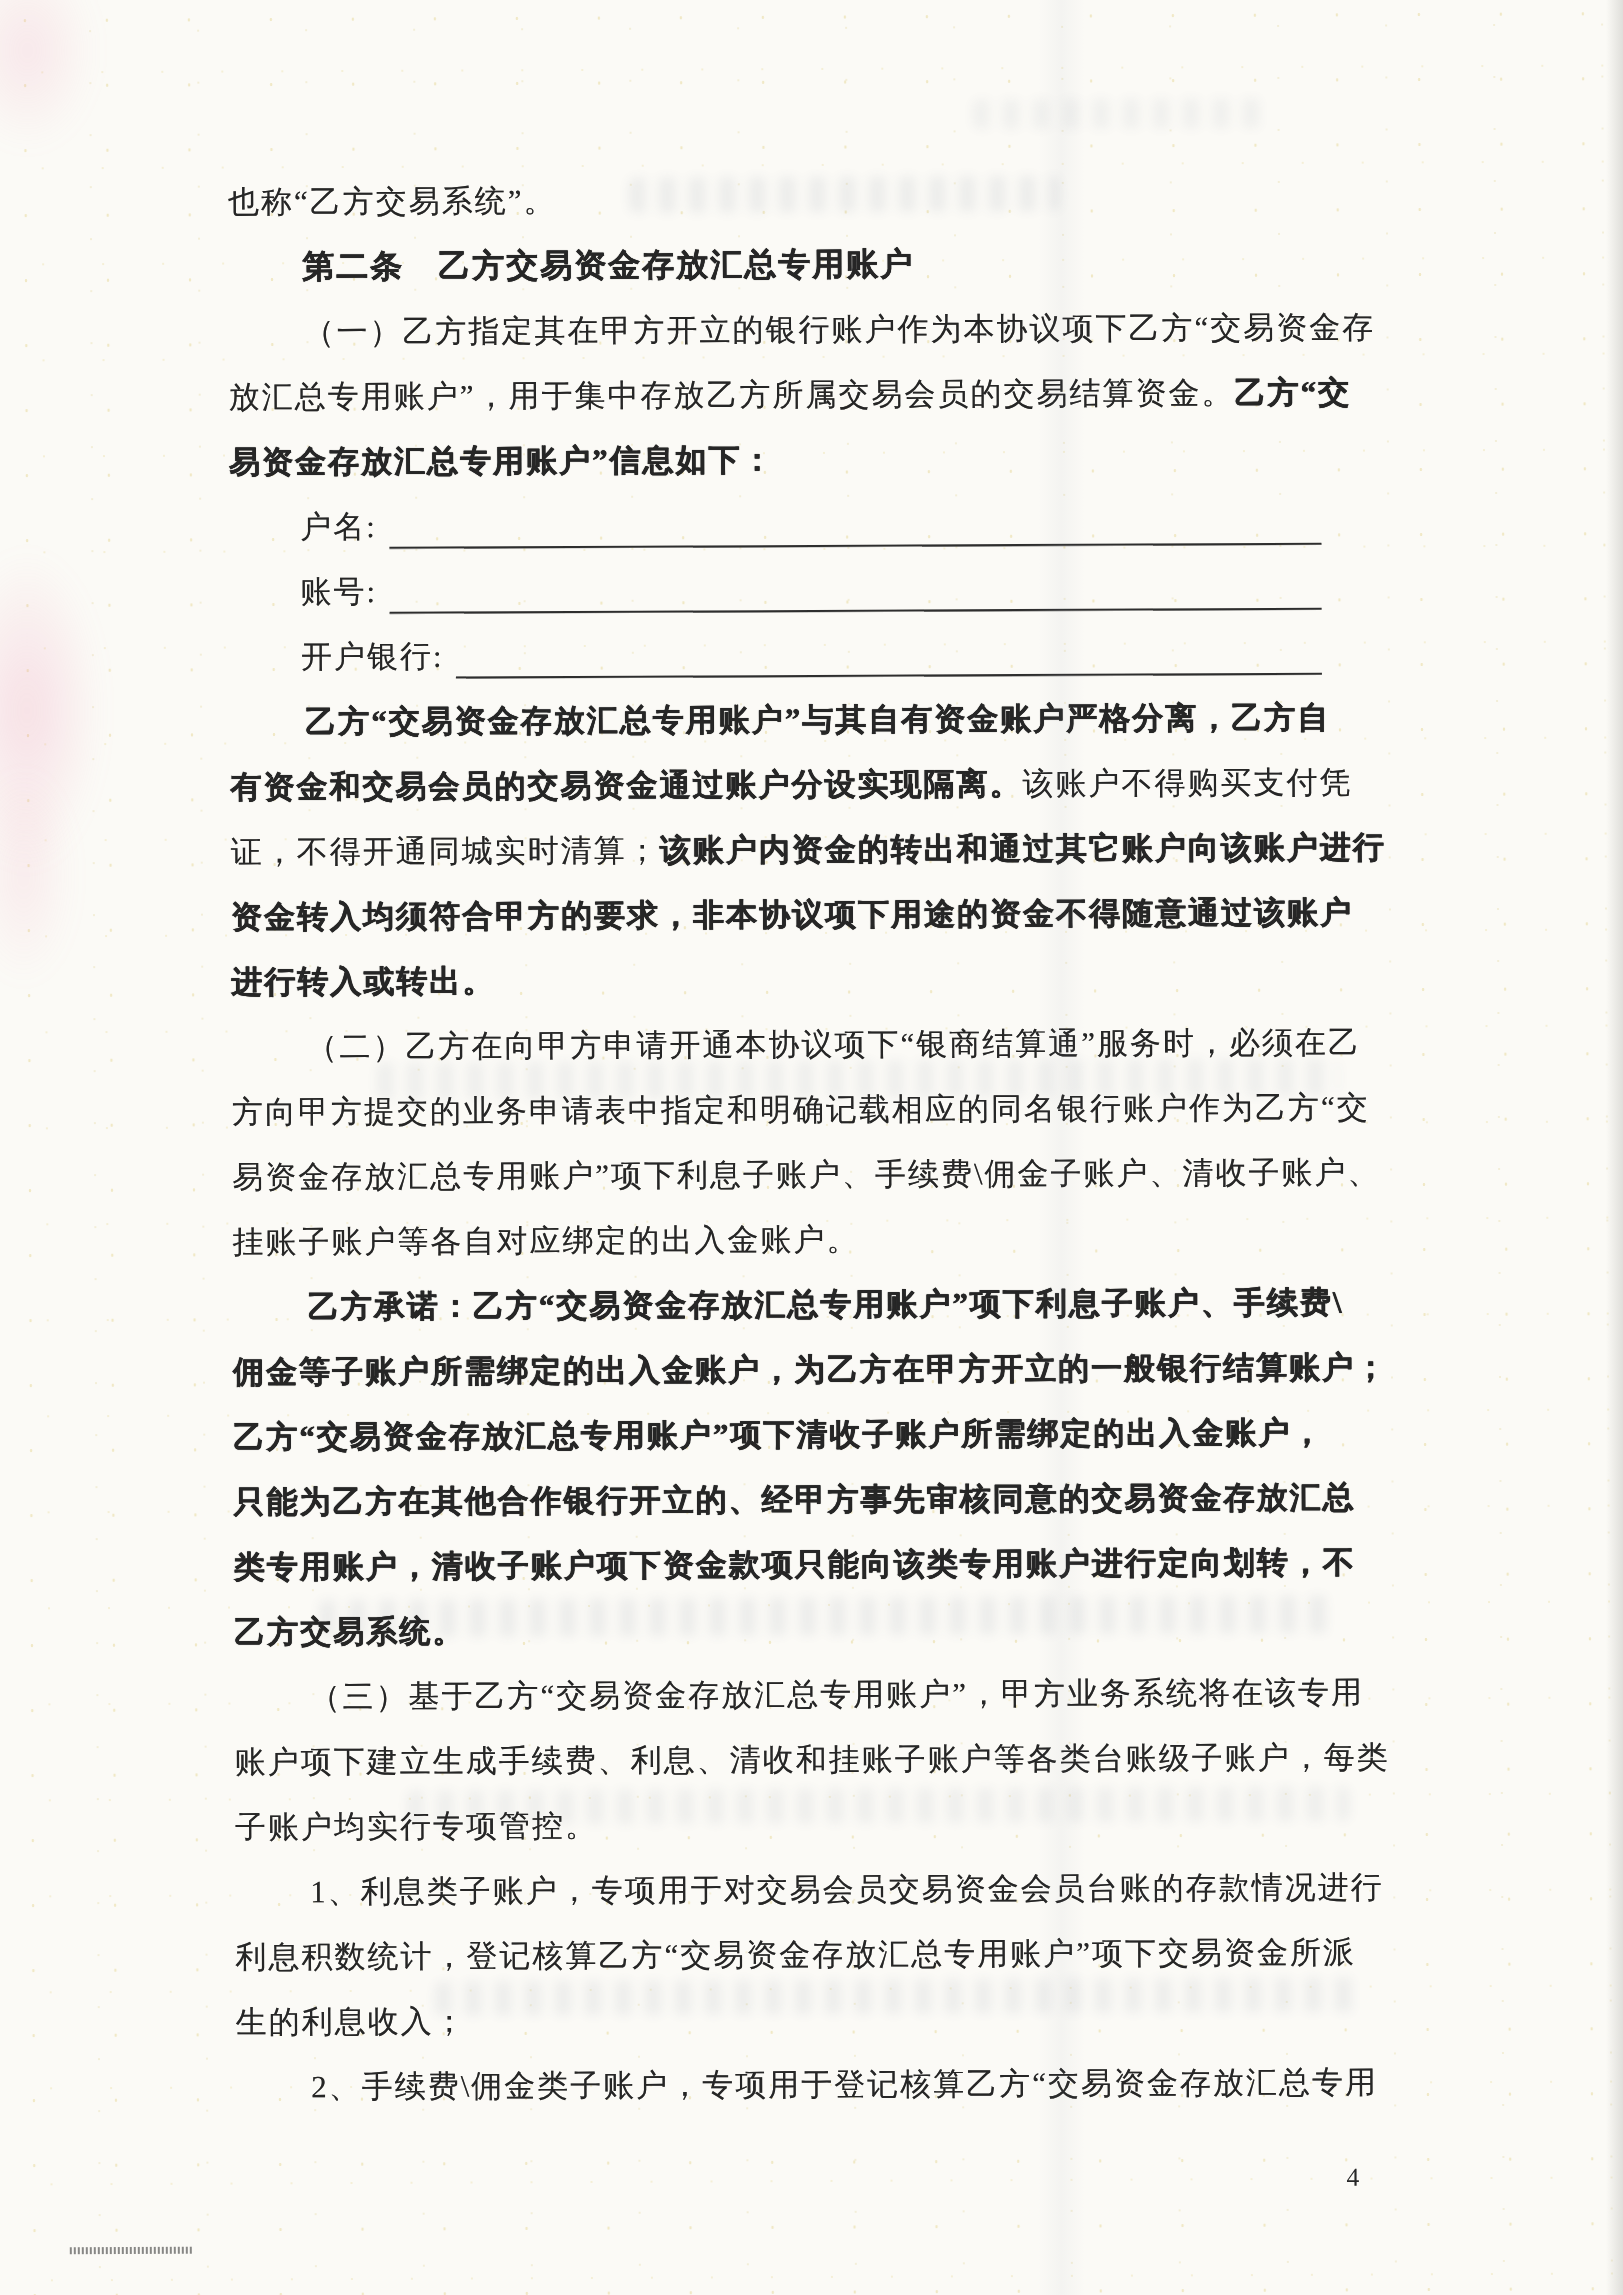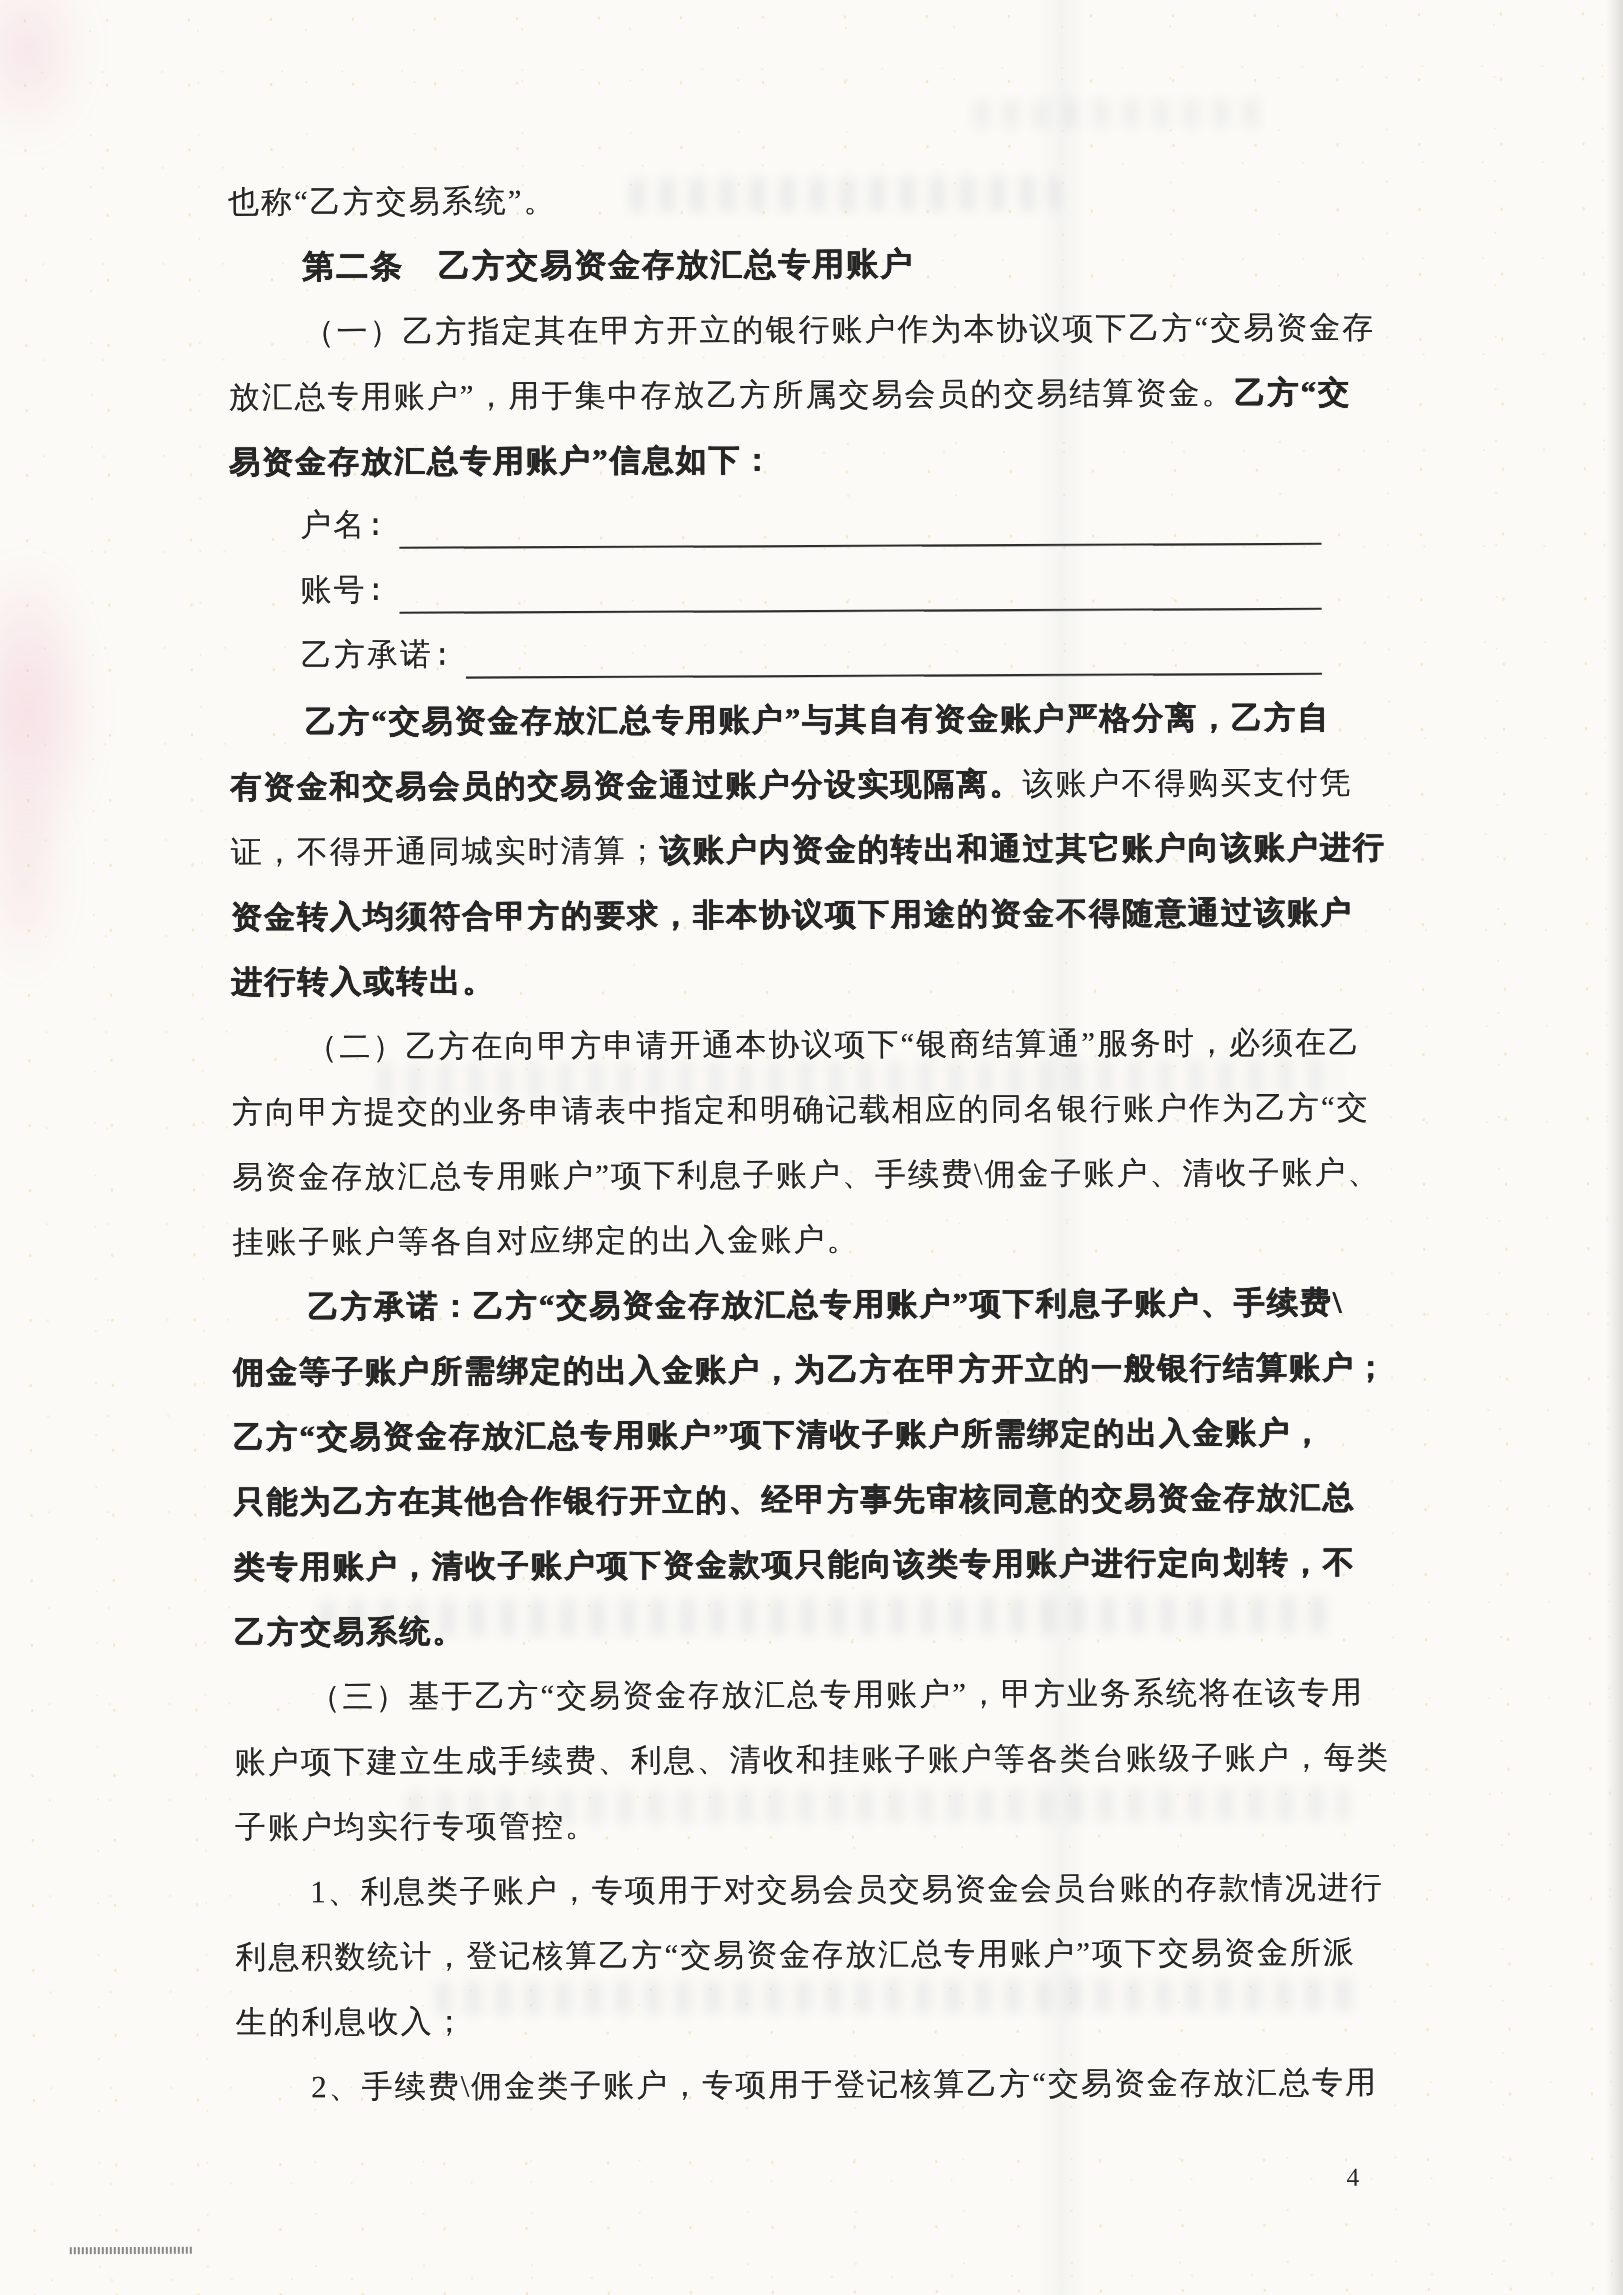--- a/index.html
+++ b/index.html
@@ -25,21 +25,21 @@
     padding:167px 232px 0 232px;box-sizing:border-box;
     font-size:31px;letter-spacing:2px;
     text-shadow:0 0 0.5px rgba(25,25,25,.55);
   }
   .row{height:65px;line-height:65px;white-space:nowrap;}
   .row.heading{font-size:32px;font-weight:bold;padding-left:74px;
     text-shadow:0 0 0.8px currentColor,0.4px 0 0 currentColor;}
   .row.indent{padding-left:75px;}
   .b{font-weight:bold;text-shadow:0 0 0.8px currentColor,0.4px 0 0 currentColor;}
   .row.field{display:flex;padding-left:71px;}
-  .row.field .label{flex:0 0 auto;font-family:Liberation Mono, monospace;}
+  .row.field .label{flex:0 0 auto;}
   .row.field .rule{
     flex:1 1 auto;align-self:flex-end;
     border-bottom:2.7px solid #2e2e2e;
     margin:0 67px 10px 12px;height:0;
     box-shadow:0 0.3px 0 rgba(40,40,40,.6);
   }
   
   .ghost{
     position:absolute;pointer-events:none;border-radius:6.7px;
     background:repeating-linear-gradient(90deg,rgba(70,85,110,.55) 0 17.5px,transparent 17.5px 30px);
@@ -93,21 +93,21 @@
       <div class="row body"><span class="b">易资金存放汇总专用账户”信息如下：</span></div>
       <div class="row field">
         <span class="label">户名:</span>
         <span class="rule"></span>
       </div>
       <div class="row field">
         <span class="label">账号:</span>
         <span class="rule"></span>
       </div>
       <div class="row field">
-        <span class="label">乙方承诺:</span>
+        <span class="label">开户银行:</span>
         <span class="rule"></span>
       </div>
       <div class="row body indent"><span class="b">乙方“交易资金存放汇总专用账户”与其自有资金账户严格分离，乙方自</span></div>
       <div class="row body"><span class="b">有资金和交易会员的交易资金通过账户分设实现隔离。</span><span>该账户不得购买支付凭</span></div>
       <div class="row body"><span>证，不得开通同城实时清算；</span><span class="b">该账户内资金的转出和通过其它账户向该账户进行</span></div>
       <div class="row body"><span class="b">资金转入均须符合甲方的要求，非本协议项下用途的资金不得随意通过该账户</span></div>
       <div class="row body"><span class="b">进行转入或转出。</span></div>
       <div class="row body indent"><span>（二）乙方在向甲方申请开通本协议项下“银商结算通”服务时，必须在乙</span></div>
       <div class="row body"><span>方向甲方提交的业务申请表中指定和明确记载相应的同名银行账户作为乙方“交</span></div>
       <div class="row body"><span>易资金存放汇总专用账户”项下利息子账户、手续费\佣金子账户、清收子账户、</span></div>

